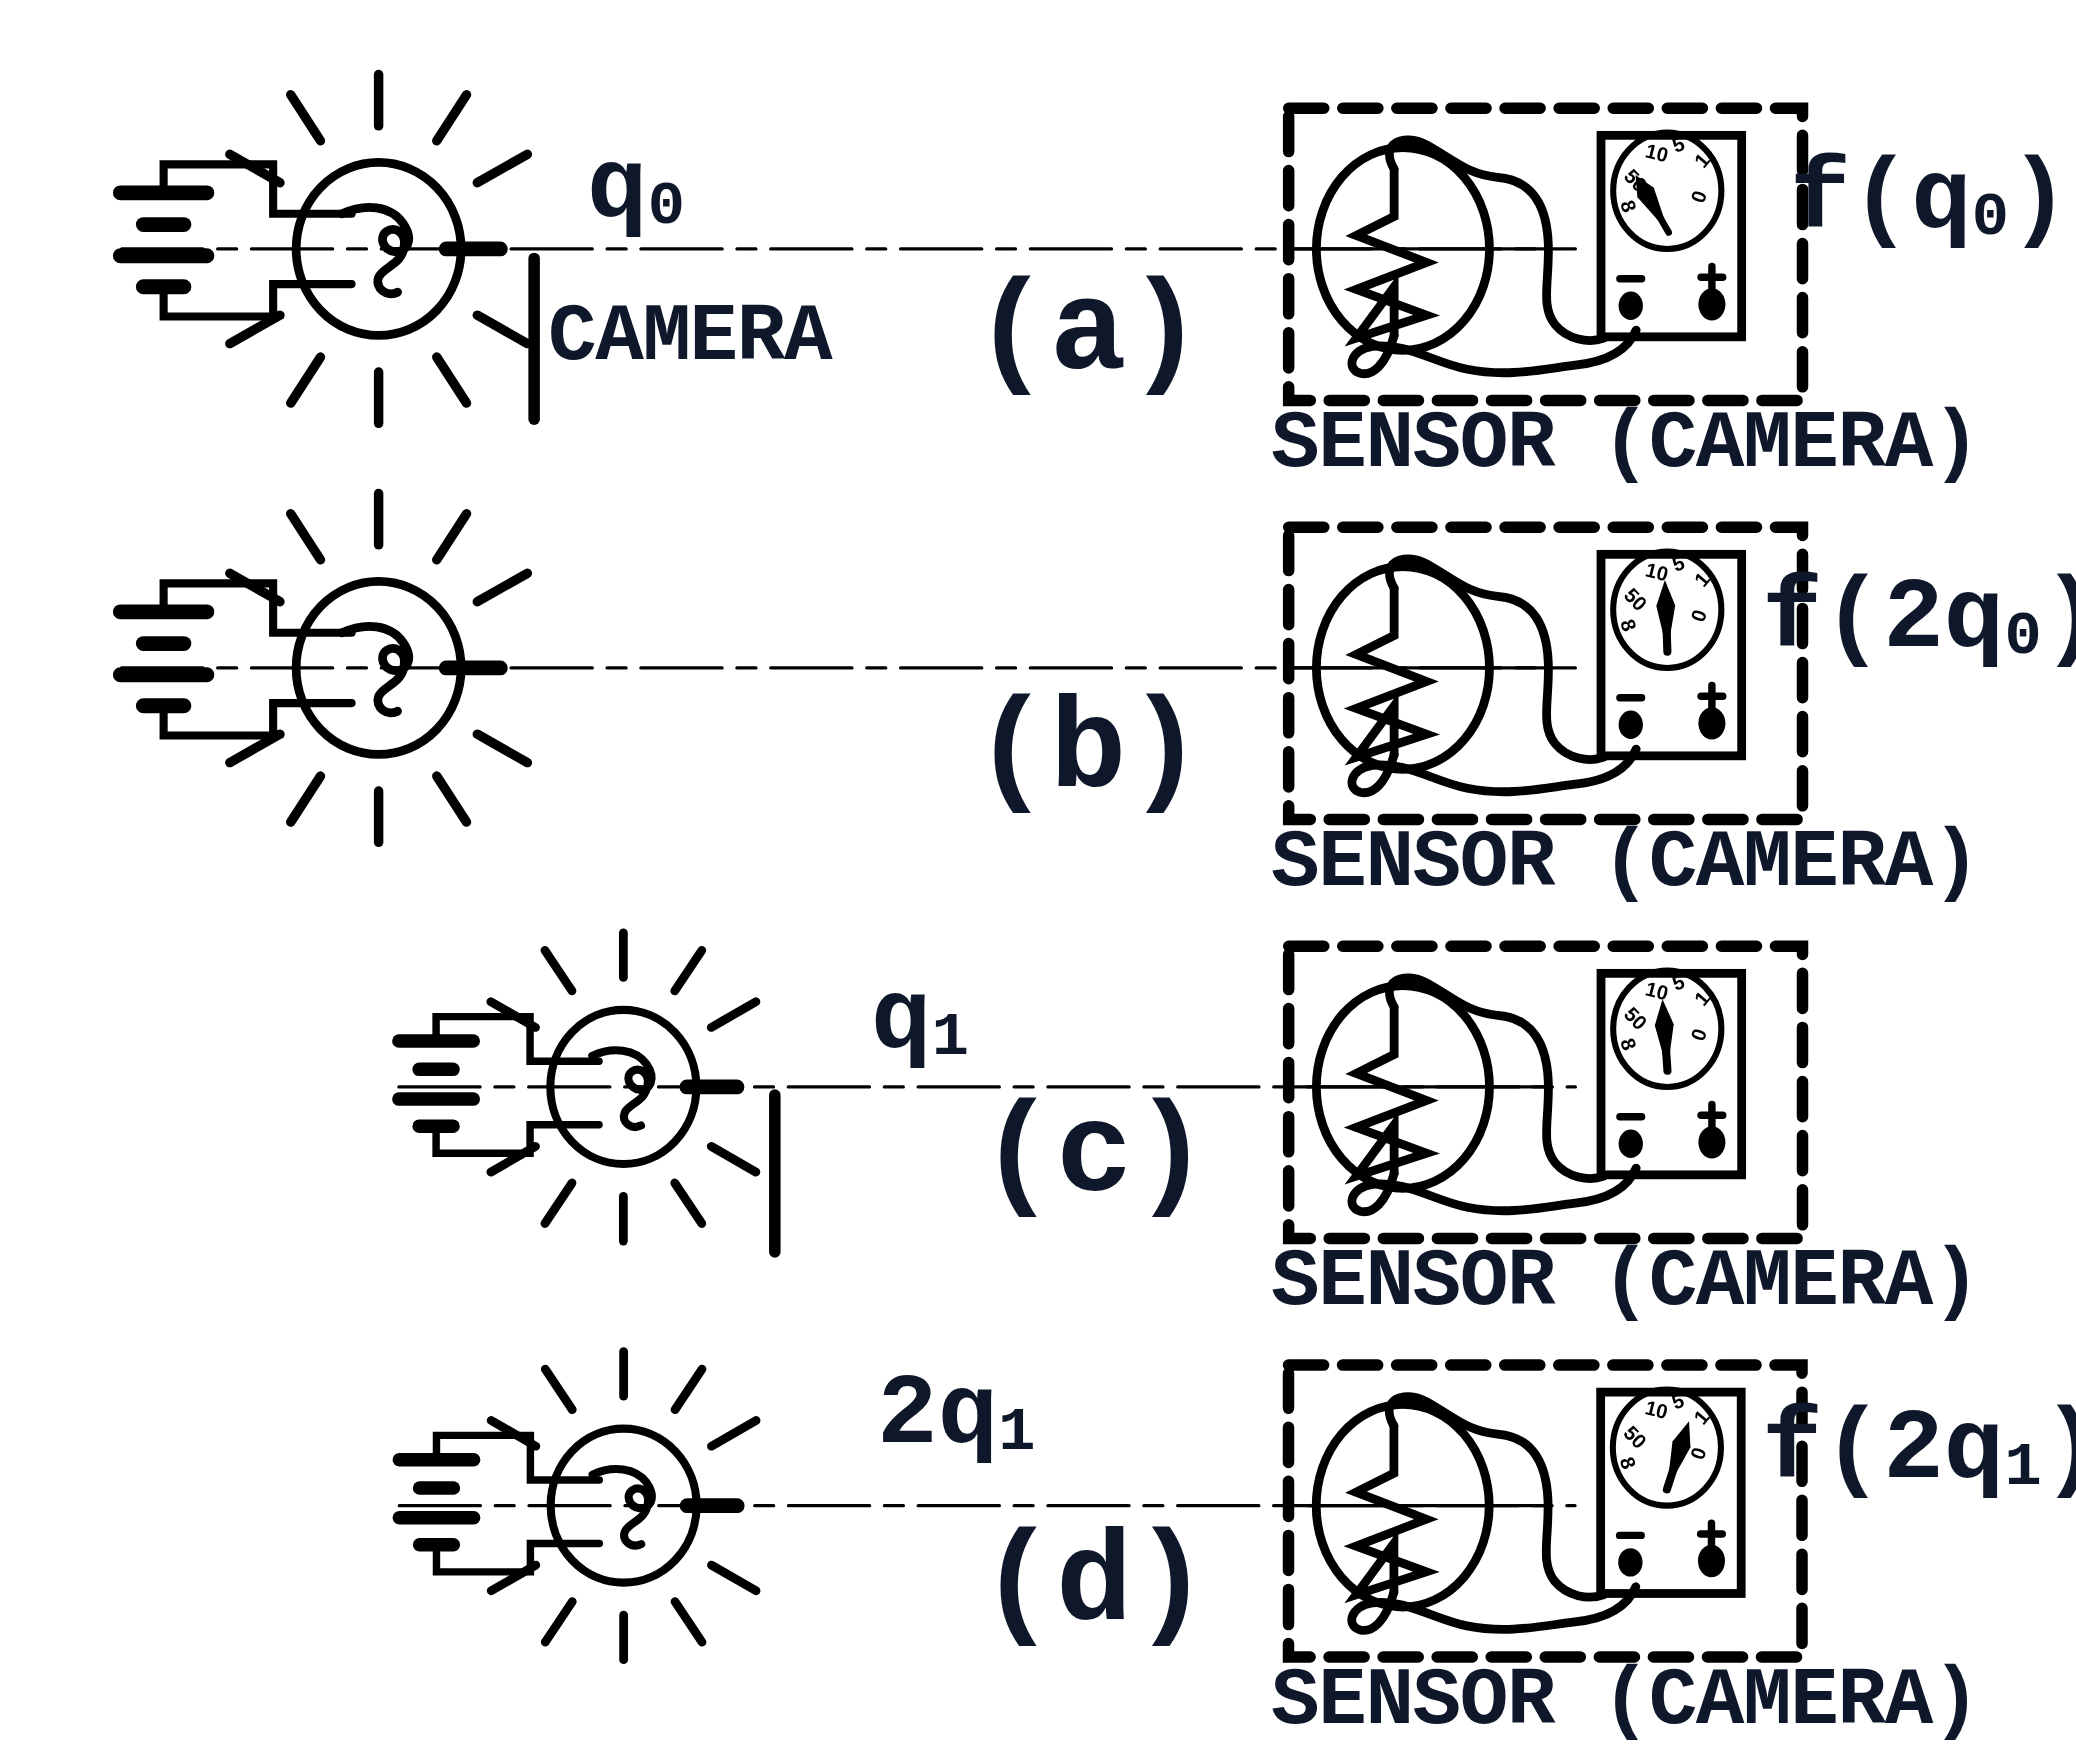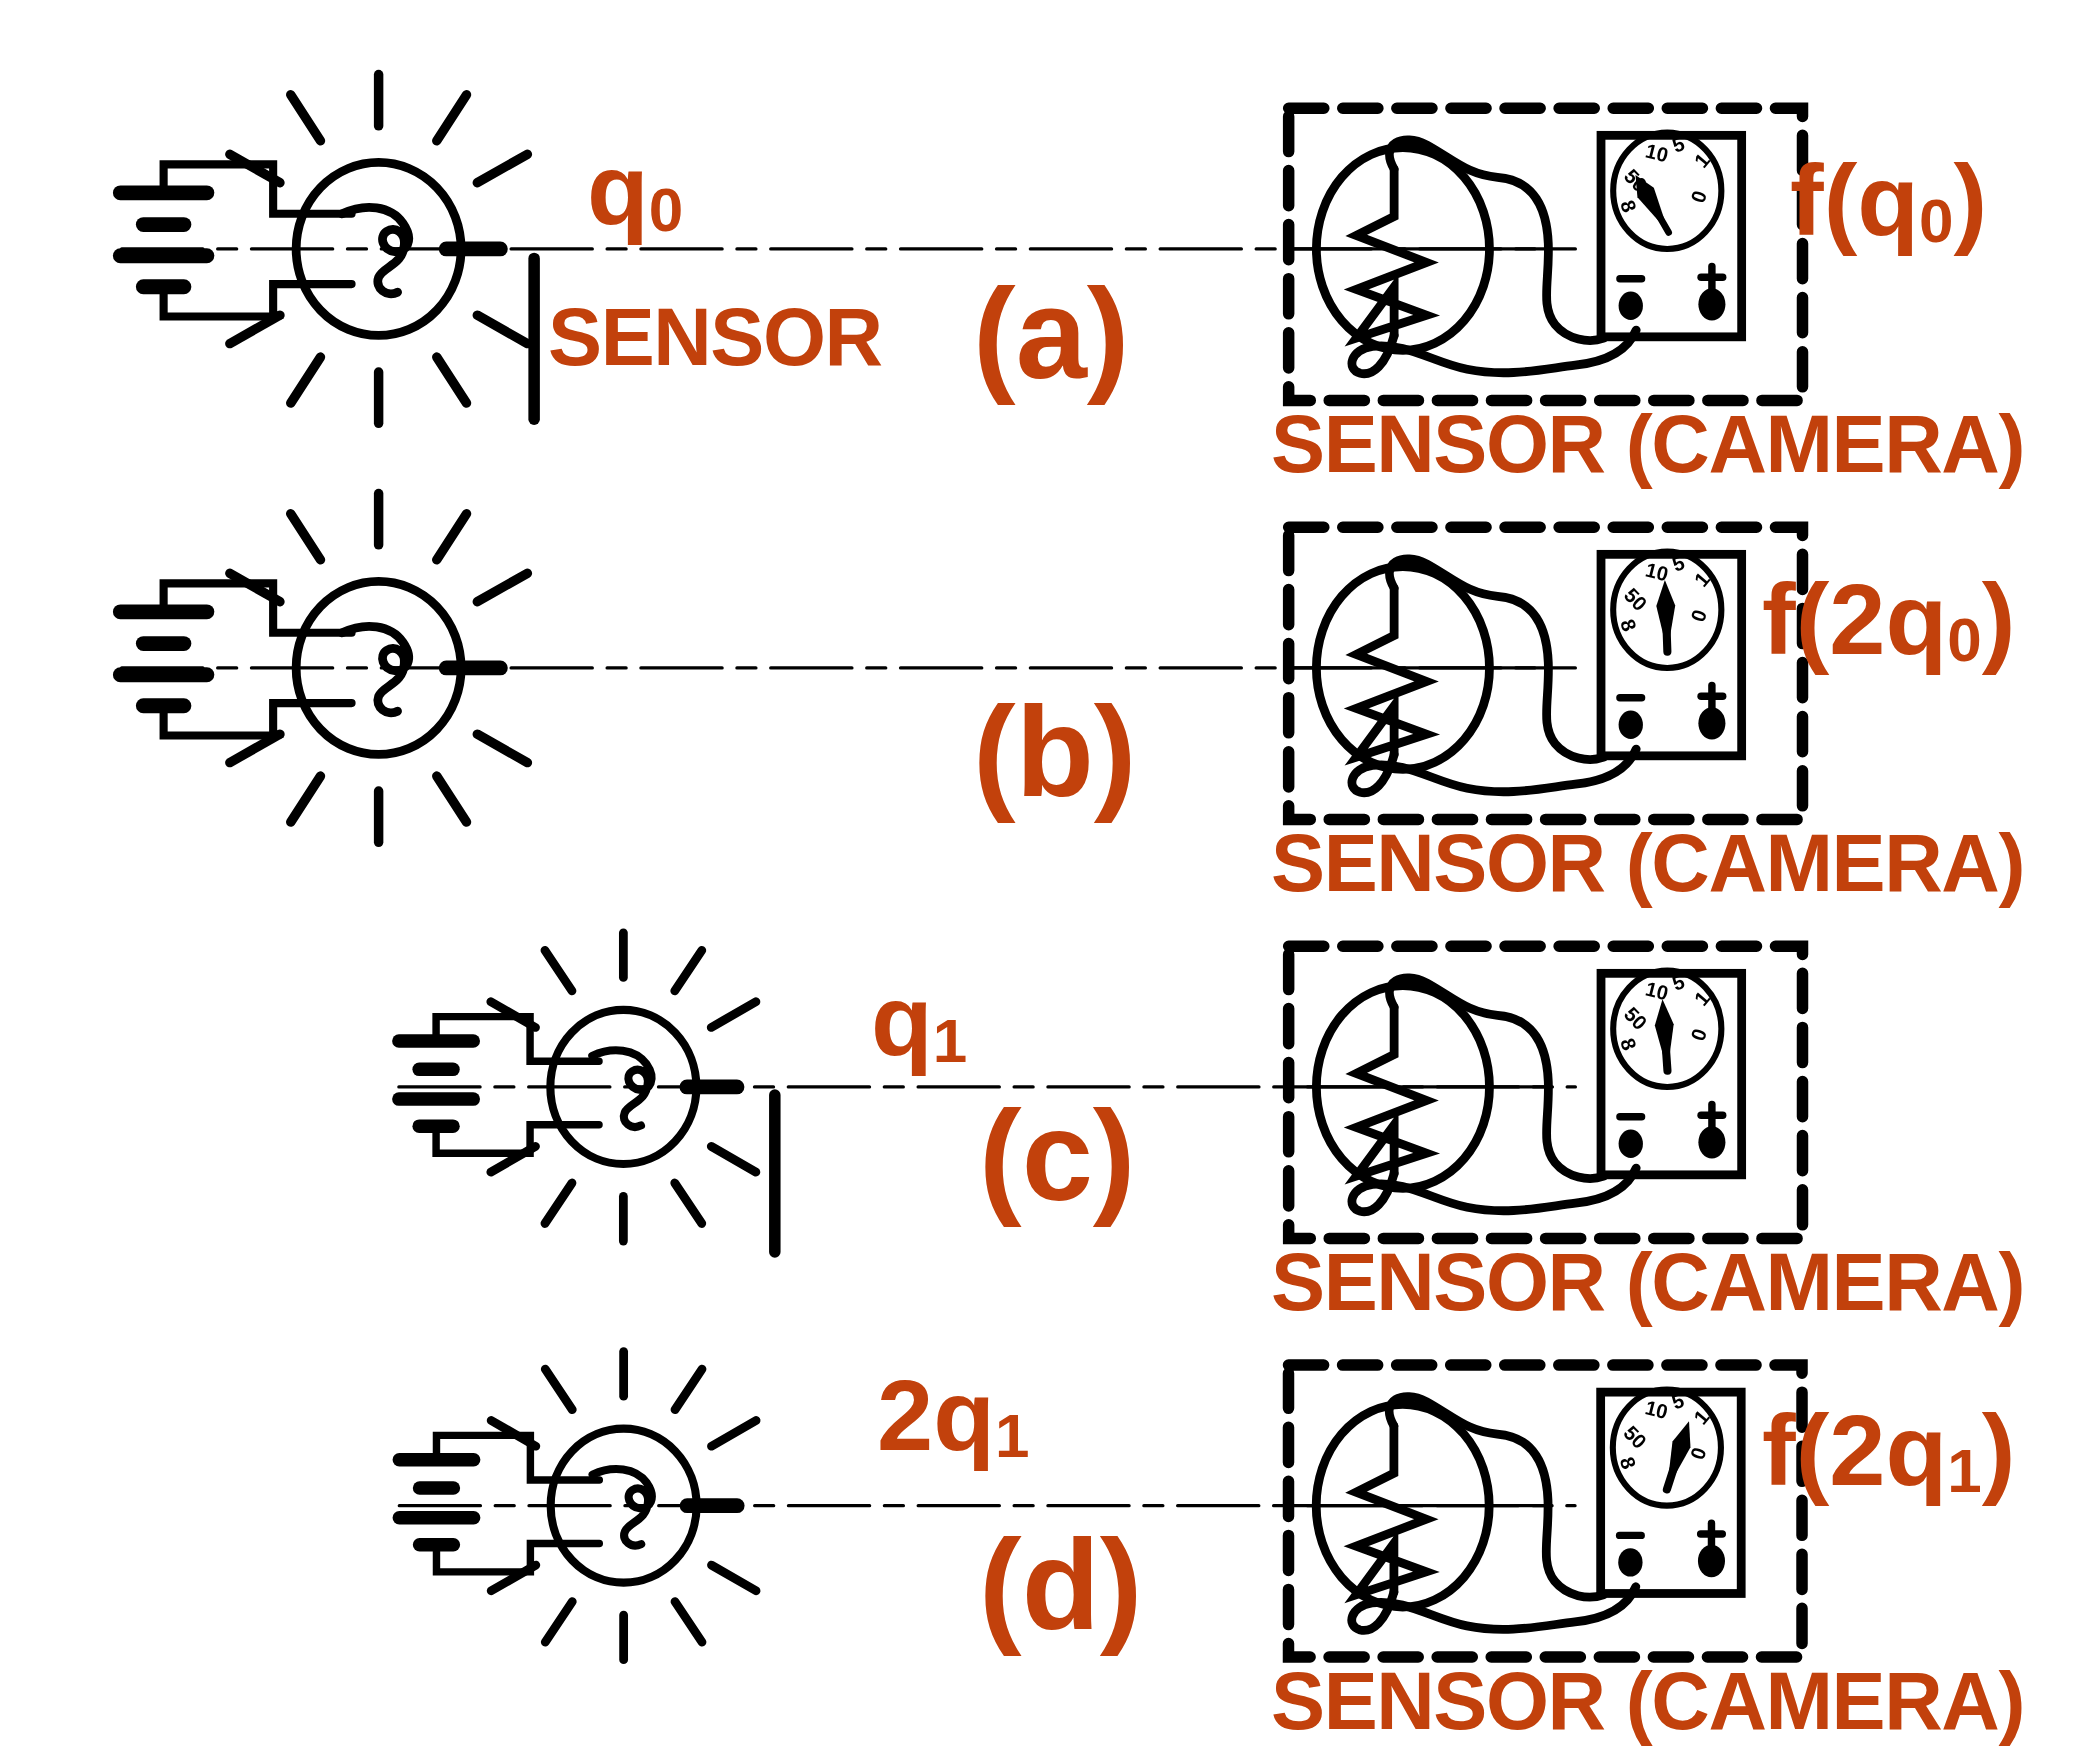--- a/index.html
+++ b/index.html
@@ -1,20 +1,20 @@
 <!DOCTYPE html>
 <html style="font-size:10.8px"><head>
 <meta charset="utf-8">
 <style>
   html,body{margin:0;padding:0;background:#ffffff;}
   body{width:2077px;height:1757px;overflow:hidden;
        font-family:"Liberation Sans",sans-serif;color:#000;}
   #stage{position:relative;width:2077px;height:1757px;background:#fff;}
   svg{display:block;}
-  .lbl{position:absolute;font-weight:bold;color:#c2410c;line-height:1;white-space:nowrap;}
+  .lbl{position:absolute;font-weight:bold;color:#0f172a;line-height:1;white-space:nowrap;font-family:Liberation Mono, monospace;}
   .qlbl{font-size:101px;}
   .qlbl sub{font-size:62px;vertical-align:-6.8px;}
   .flbl{font-size:101px;}
   .flbl sub{font-size:62px;vertical-align:-6.8px;}
   .panel-letter{font-size:128px;}
   .cap{font-size:81px;letter-spacing:-1.4px;}
 </style>
 </head>
 <body>
 
@@ -94,21 +94,21 @@
         <text x="2400" y="262" transform="rotate(46 2400 262)">50</text>
         <text x="2396" y="300" transform="rotate(72 2396 300)">8</text>
       </g>
     </svg>
 
     <div class="lbl qlbl" style="left:587px;top:139px;">
       <span></span><span>q</span><sub>0</sub>
     </div>
 
     <div class="lbl cap" style="left:548px;top:297px;">
-      <span>SENSOR</span>
+      <span>CAMERA</span>
     </div>
 
 
     <div class="lbl panel-letter" style="left:973px;top:270px;">
       <span>(a)</span>
     </div>
 
     <div class="lbl cap" style="left:1271px;top:404px;">
       <span>SENSOR (CAMERA)</span>
     </div>

